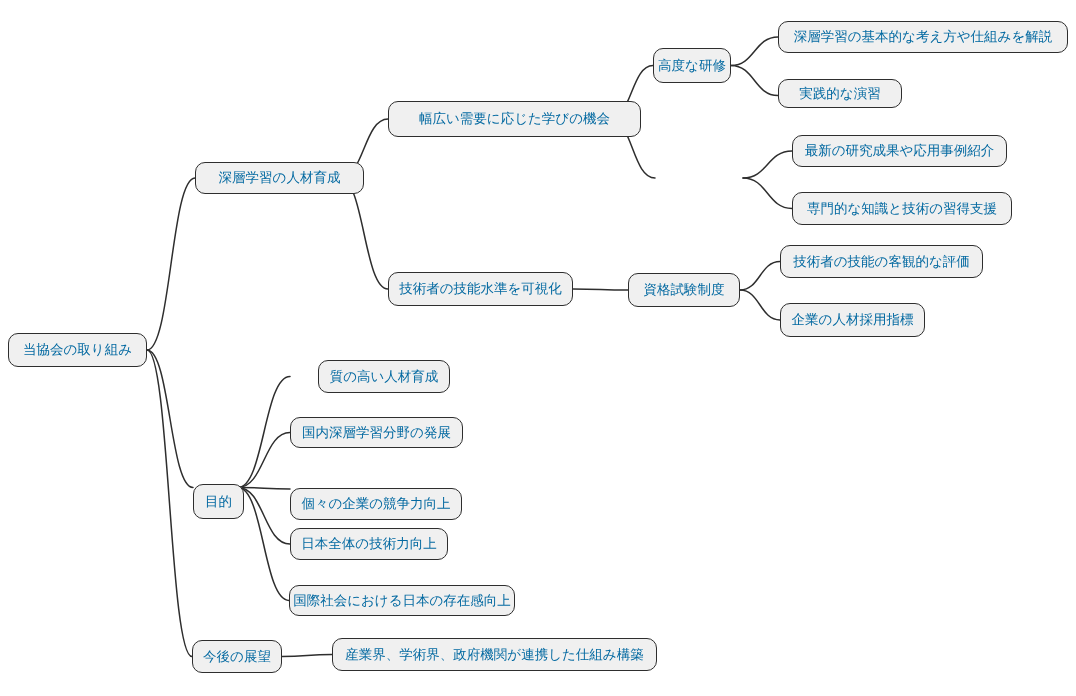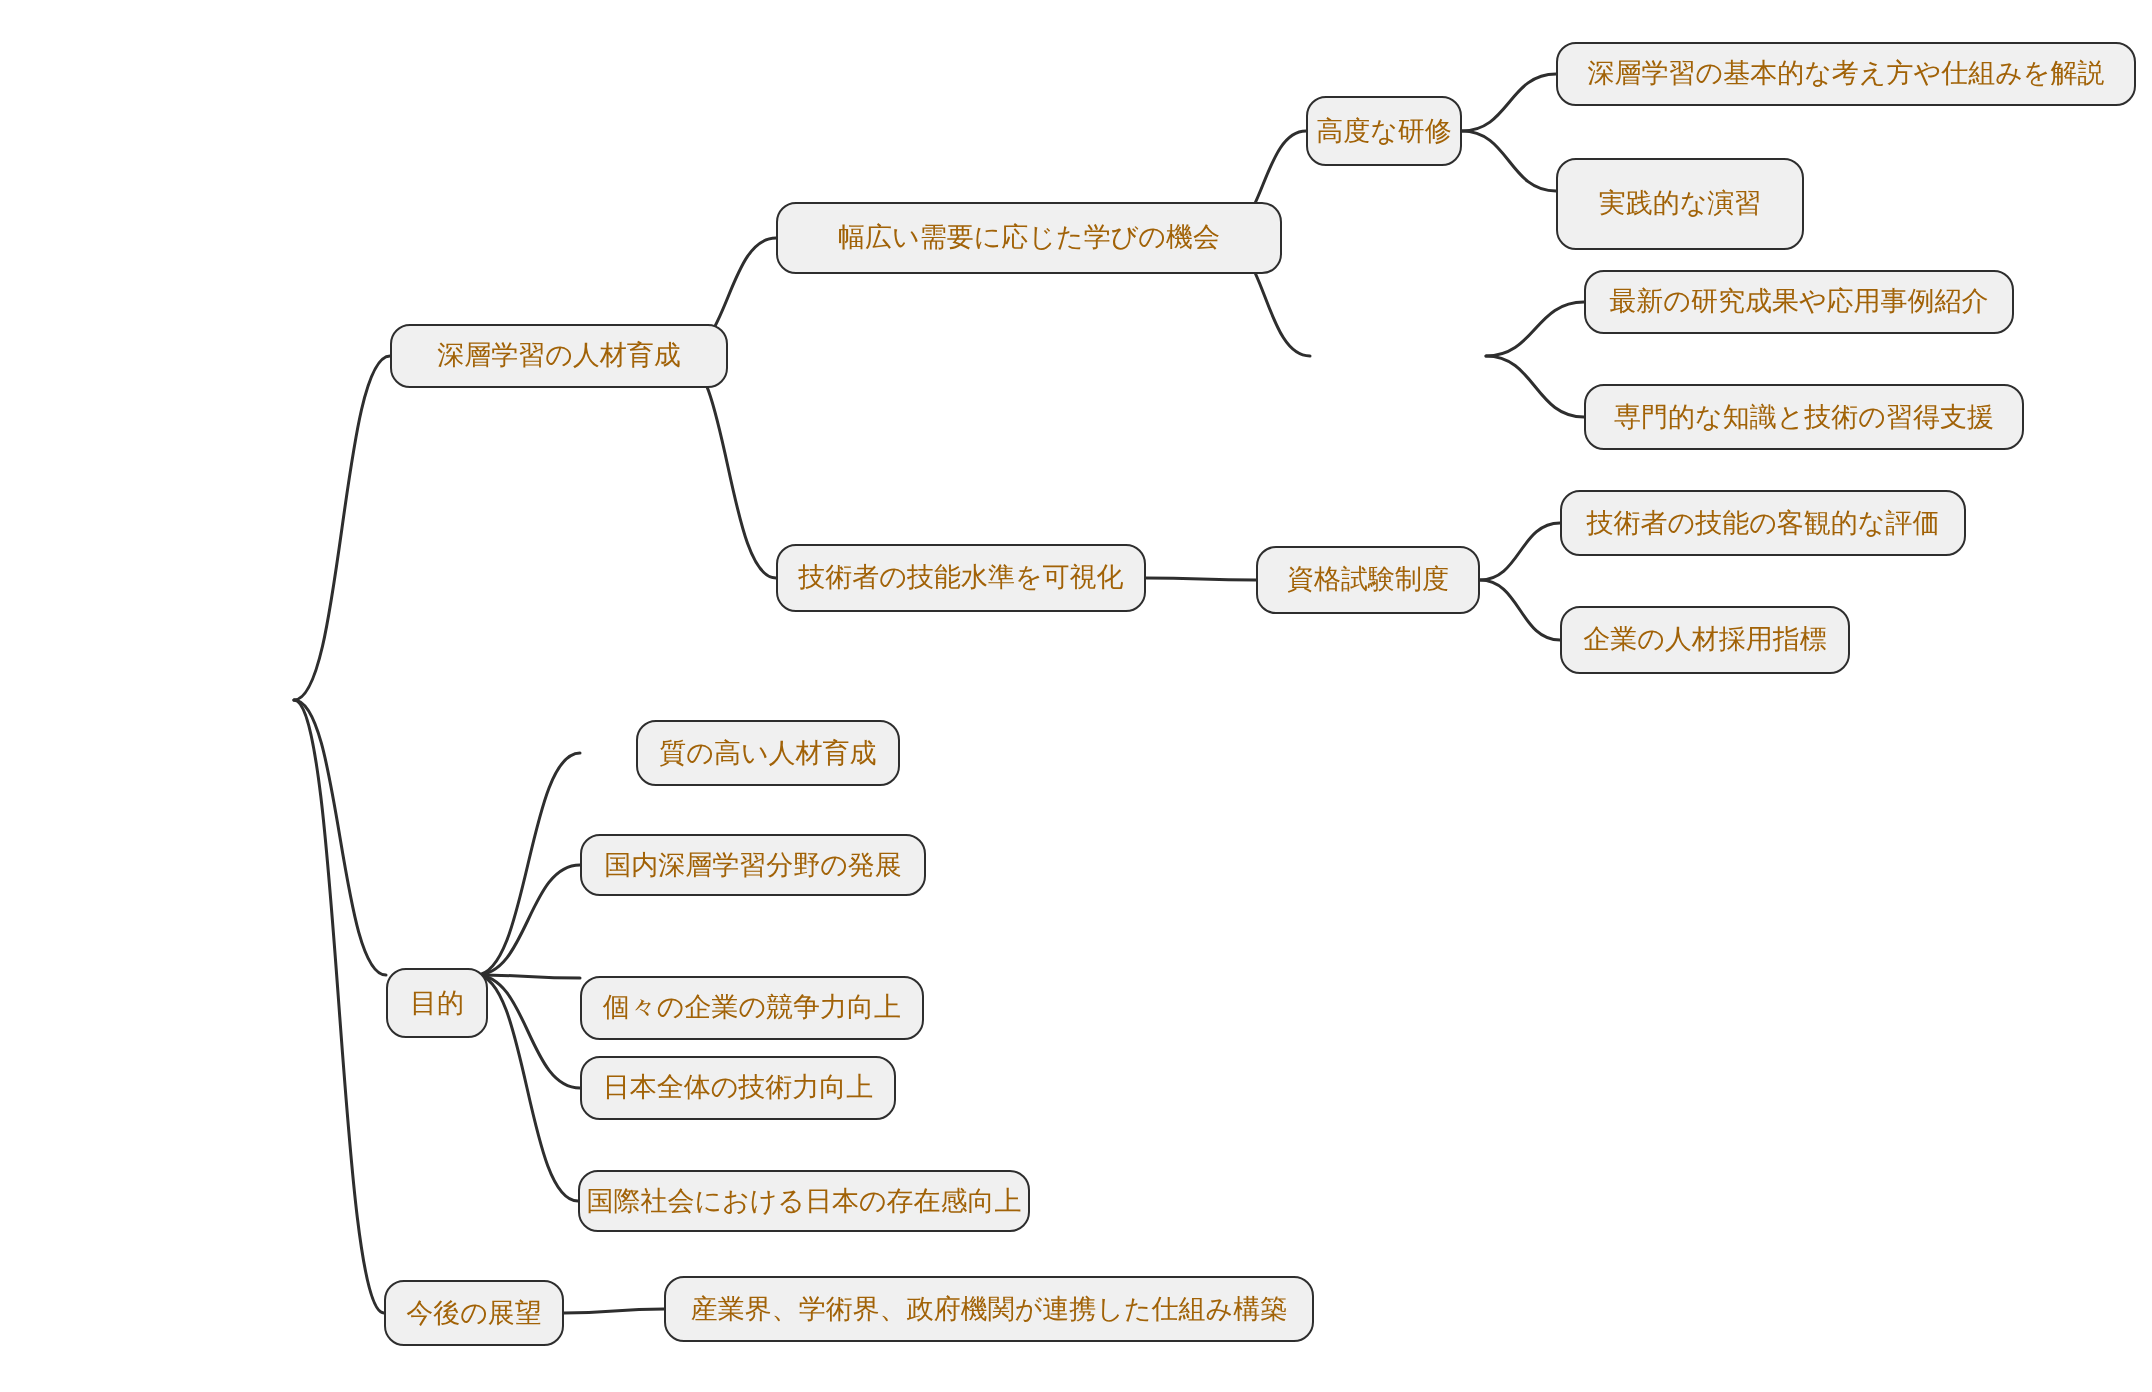--- a/index.html
+++ b/index.html
@@ -13,21 +13,21 @@
   svg.edges{position:absolute;left:0;top:0;width:1076px;height:696px;}
   svg.edges path{fill:none;stroke:var(--edge,#2e2e2e);stroke-width:1.5;stroke-linecap:round;}
   .node{
     position:absolute;
     display:flex;align-items:center;justify-content:center;
     box-sizing:border-box;
     background:var(--node-fill,#f0f0f0);
     border:1.6px solid var(--node-border,#2e2e2e);
     border-radius:10px;
     font-size:13.5px;
-    color:#a16207;
+    color:#0369a1;
     white-space:nowrap;
     line-height:1;
     text-align:center;
   }
 </style>
 </head>
 <body>
 
 <div class="canvas">
 
@@ -47,26 +47,27 @@
       <path d="M 147 350 C 170 350, 170 487.5, 193 487.5"></path>
       <path d="M 238 487.5 C 264 487.5, 264 376.5, 290 376.5"></path>
       <path d="M 238 487.5 C 264 487.5, 264 432.5, 290 432.5"></path>
       <path d="M 238 487.5 C 264 487.5, 264 489, 290 489"></path>
       <path d="M 238 487.5 C 264 487.5, 264 544, 290 544"></path>
       <path d="M 238 487.5 C 263.5 487.5, 263.5 600.5, 289 600.5"></path>
       <path d="M 147 350 C 169.5 350, 169.5 656.5, 192 656.5"></path>
       <path d="M 282 656.5 C 307 656.5, 307 654.5, 332 654.5"></path>
     </svg>
 
+  <div class="node" style="left:8px;   top:333px; width:139px; height:34px;">当協会の取り組み</div>
 
   <div class="node" style="left:195px; top:162px; width:169px; height:32px;">深層学習の人材育成</div>
   <div class="node" style="left:388px; top:101px; width:253px; height:36px;">幅広い需要に応じた学びの機会</div>
   <div class="node" style="left:653px; top:48px;  width:78px;  height:35px;">高度な研修</div>
   <div class="node" style="left:778px; top:21px;  width:290px; height:32px;">深層学習の基本的な考え方や仕組みを解説</div>
-  <div class="node" style="left:778px; top:79px;  width:124px; height:46px;">実践的な演習</div>
+  <div class="node" style="left:778px; top:79px;  width:124px; height:29px;">実践的な演習</div>
   <div class="node" style="left:792px; top:135px; width:215px; height:32px;">最新の研究成果や応用事例紹介</div>
   <div class="node" style="left:388px; top:272px; width:185px; height:34px;">技術者の技能水準を可視化</div>
 
   <div class="node" style="left:792px; top:192px; width:220px; height:33px;">専門的な知識と技術の習得支援</div>
   <div class="node" style="left:628px; top:273px; width:112px; height:34px;">資格試験制度</div>
   <div class="node" style="left:780px; top:245px; width:203px; height:33px;">技術者の技能の客観的な評価</div>
   <div class="node" style="left:780px; top:303px; width:145px; height:34px;">企業の人材採用指標</div>
 
   <div class="node" style="left:193px; top:484px; width:51px;  height:35px;font-family:Liberation Serif, serif;">目的</div>
   <div class="node" style="left:290px; top:360px; width:132px; height:33px;margin-left:28px;">質の高い人材育成</div>

